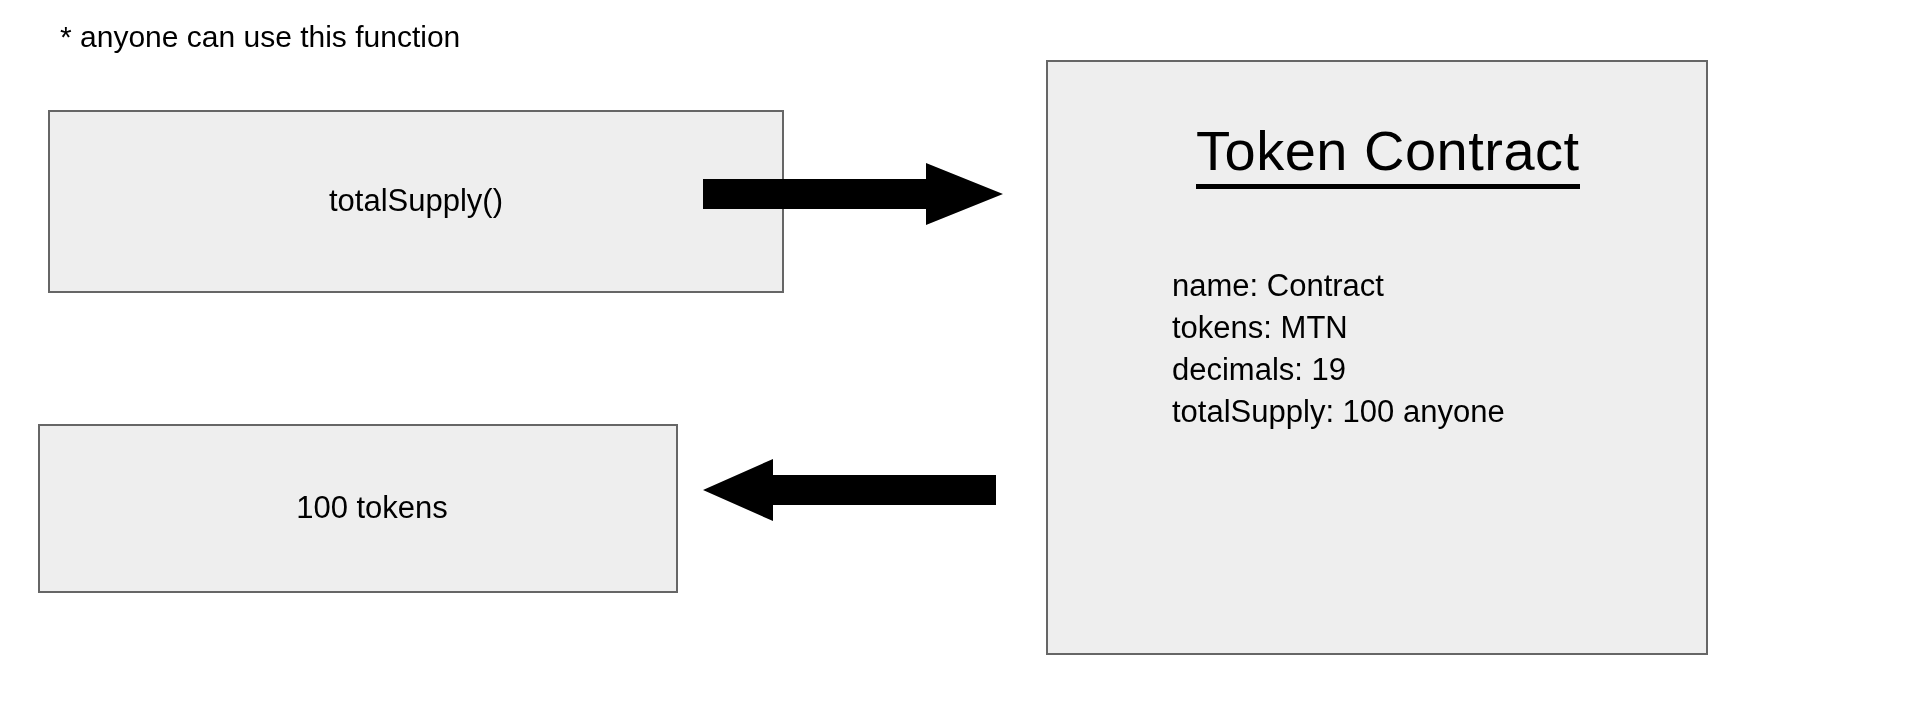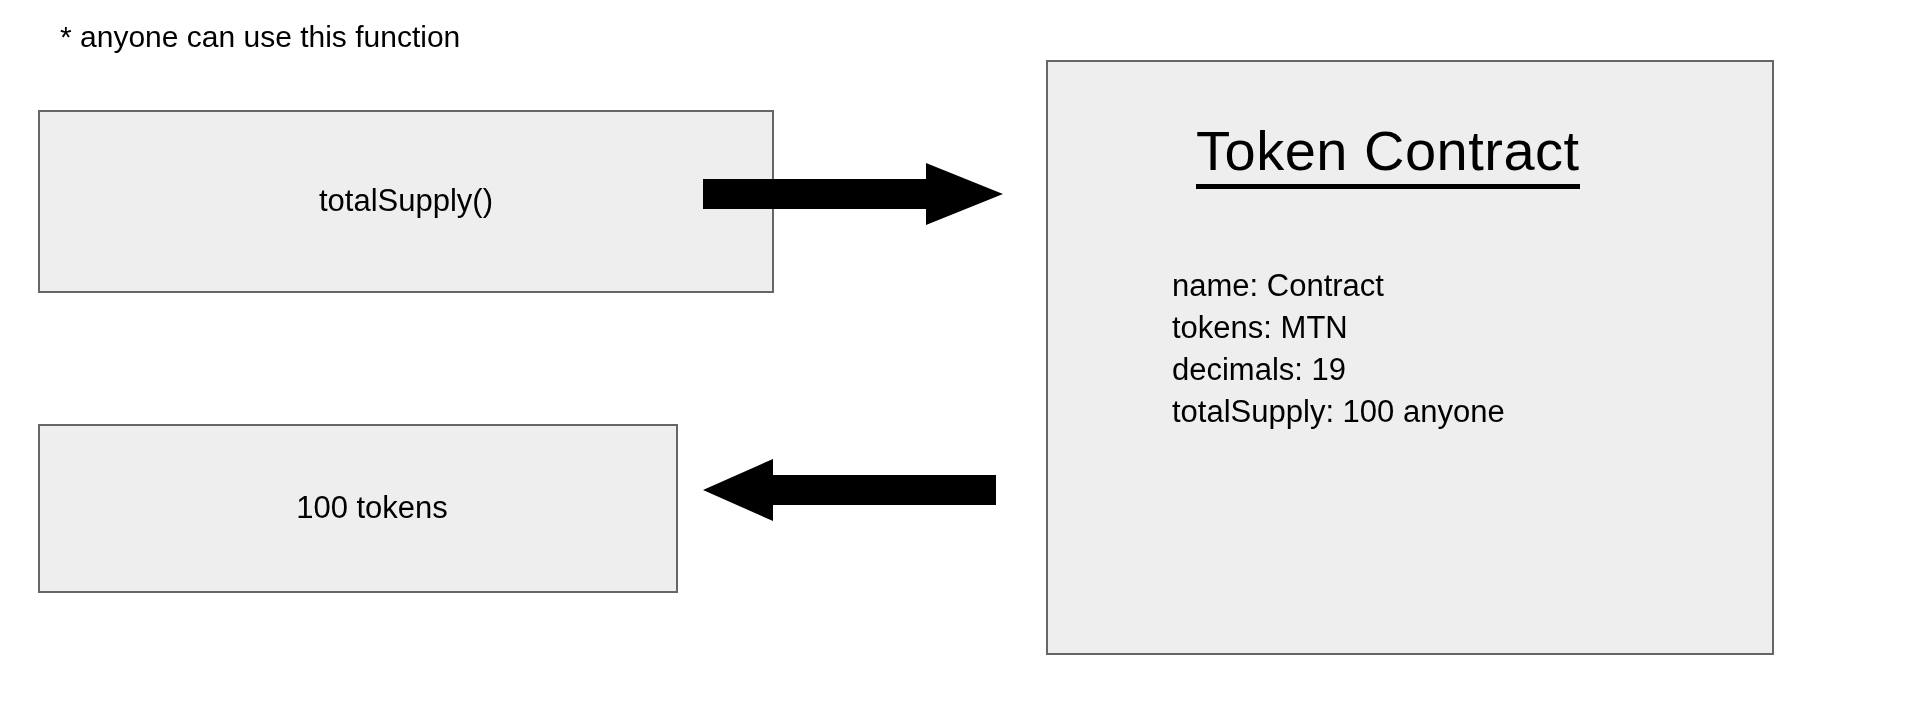--- a/index.html
+++ b/index.html
@@ -80,41 +80,41 @@
     display: block;
   }
 </style>
 </head>
 <body>
 
 <div id="canvas">
 
   <div class="note" style="left:60px; top:20px;">* anyone can use this function</div>
 
-  <div class="box" style="left:38px; top:110px; width:736px; height:183px;">
+  <div class="box" style="left:48px; top:110px; width:736px; height:183px;">
     <span class="box-label">totalSupply()</span>
   </div>
 
   <div class="arrow" style="left:703px; top:163px;">
     <svg width="300" height="62" viewBox="0 0 300 62" aria-hidden="true">
       <polygon points="0,16 223,16 223,0 300,31 223,62 223,46 0,46" fill="#000000"></polygon>
     </svg>
   </div>
 
   <div class="box" style="left:38px; top:424px; width:640px; height:169px;padding-left:28px;">
     <span class="box-label">100 tokens</span>
   </div>
 
   <div class="arrow" style="left:703px; top:459px;">
     <svg width="293" height="62" viewBox="0 0 293 62" aria-hidden="true">
       <polygon points="293,16 70,16 70,0 0,31 70,62 70,46 293,46" fill="#000000"></polygon>
     </svg>
   </div>
 
-  <div class="box" id="contract-box" style="left:1046px; top:60px; width:728px; height:595px;">
+  <div class="box" id="contract-box" style="left:1046px; top:60px; width:662px; height:595px;">
 
     <div class="contract-title">Token Contract</div>
 
     <div class="contract-props">
       <div>name: Contract</div>
       <div>tokens: MTN</div>
       <div>decimals: 19</div>
       <div>totalSupply: 100 anyone</div>
     </div>
 

